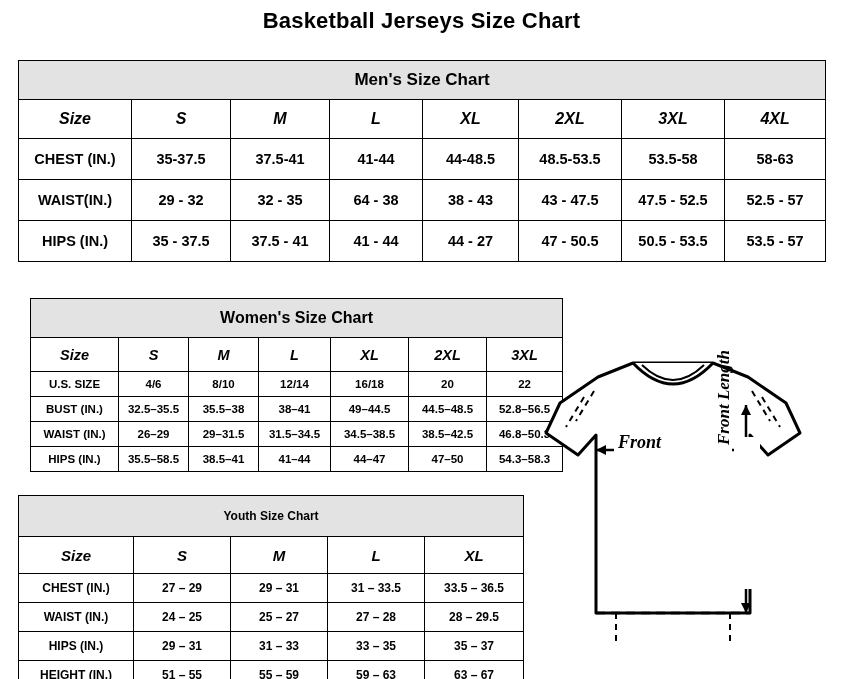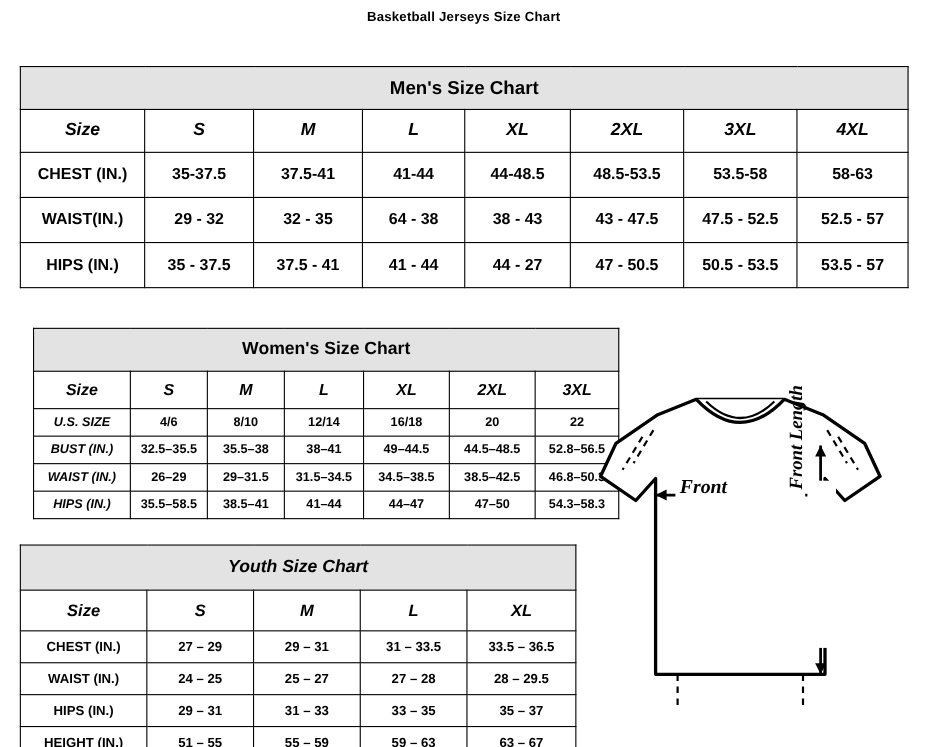--- a/index.html
+++ b/index.html
@@ -10,21 +10,21 @@
   body {
     width: 843px;
     height: 679px;
     font-family: "Liberation Sans", sans-serif;
     color: #000000;
     position: relative;
     overflow: hidden;
   }
   .page-title {
     text-align: center;
-    font-size: 12px;
+    font-size: 22px;
     font-weight: bold;
     margin: 8px 0 0 0;
     letter-spacing: 0.2px;
   }
   .chart-wrap {
     position: absolute;
   }
   table.size-table {
     border-collapse: collapse;
     table-layout: fixed;
@@ -55,26 +55,26 @@
   #men-chart .hdr-row td { font-size: 16px; height: 38px; }
   #men-chart .data-row td { font-size: 14.5px; height: 40px; }
   #men-chart .row-label { font-size: 14px; }
 
   
   #women-chart { left: 18px; top: 298px; width: 532px; padding-left: 12px; }
   #women-chart table { width: 532px; }
   #women-chart .tbl-caption { font-size: 16px; height: 38px; }
   #women-chart .hdr-row td { font-size: 14.5px; height: 33px; }
   #women-chart .data-row td { font-size: 11.5px; height: 24px; }
-  #women-chart .row-label { font-size: 11.5px; font-style: italic; }
+  #women-chart .row-label { font-size: 11.5px; }
 
   
   #youth-chart { left: 18px; top: 495px; width: 505px; }
   #youth-chart table { width: 505px; }
-  #youth-chart .tbl-caption { font-size: 16px; height: 40px; font-style: italic; }
+  #youth-chart .tbl-caption { font-size: 12px; height: 40px; }
   #youth-chart .hdr-row td { font-size: 15px; height: 36px; }
   #youth-chart .data-row td { font-size: 12px; height: 28px; }
   #youth-chart .row-label { font-size: 12px; }
 
   
   #shirt-diagram {
     position: absolute;
     left: 538px;
     top: 355px;
     width: 296px;

